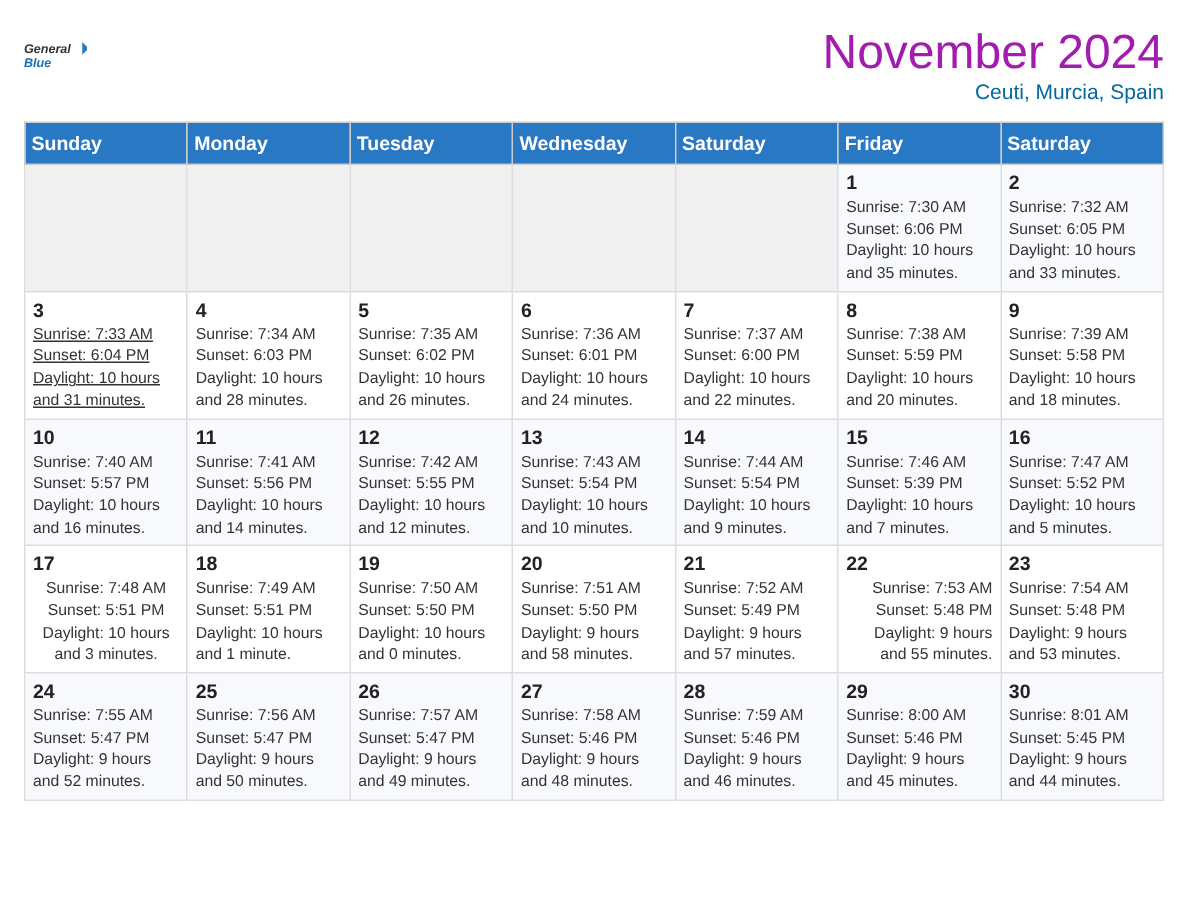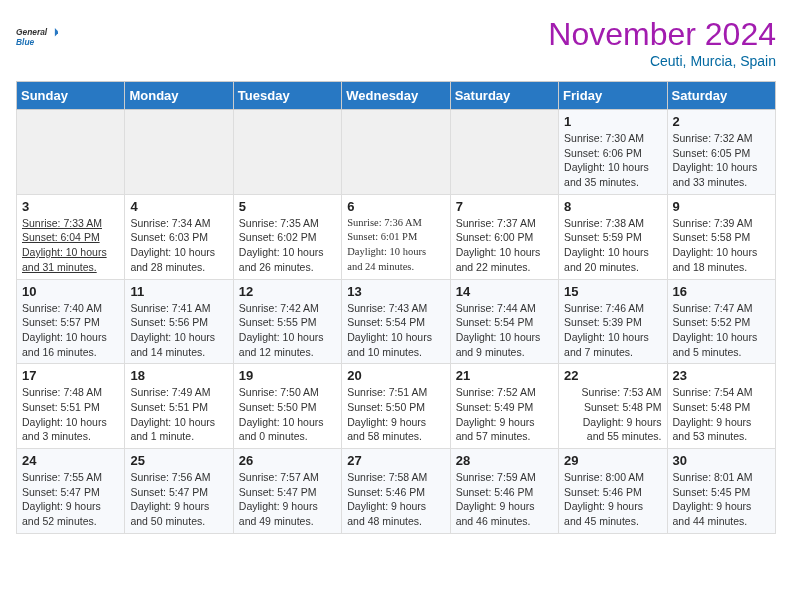--- a/index.html
+++ b/index.html
@@ -143,21 +143,21 @@
         </td>
         <td>
           <div class="day-num">5</div>
           <div class="day-info" style="white-space: pre-line;">Sunrise: 7:35 AM
 Sunset: 6:02 PM
 Daylight: 10 hours
 and 26 minutes.</div>
         </td>
         <td>
           <div class="day-num">6</div>
-          <div class="day-info" style="white-space: pre-line; font-family: Liberation Serif, serif;">Sunrise: 7:36 AM
+          <div class="day-info" style="white-space: pre-line;">Sunrise: 7:36 AM
 Sunset: 6:01 PM
 Daylight: 10 hours
 and 24 minutes.</div>
         </td>
         <td>
           <div class="day-num">7</div>
           <div class="day-info" style="white-space: pre-line;">Sunrise: 7:37 AM
 Sunset: 6:00 PM
 Daylight: 10 hours
 and 22 minutes.</div>
@@ -224,21 +224,21 @@
           <div class="day-num">16</div>
           <div class="day-info" style="white-space: pre-line;">Sunrise: 7:47 AM
 Sunset: 5:52 PM
 Daylight: 10 hours
 and 5 minutes.</div>
         </td>
       </tr>
       <tr>
         <td>
           <div class="day-num">17</div>
-          <div class="day-info" style="white-space: pre-line;">Sunrise: 7:48 AM
+          <div class="day-info" style="white-space: pre-line; text-align: center;">Sunrise: 7:48 AM
 Sunset: 5:51 PM
 Daylight: 10 hours
 and 3 minutes.</div>
         </td>
         <td>
           <div class="day-num">18</div>
           <div class="day-info" style="white-space: pre-line;">Sunrise: 7:49 AM
 Sunset: 5:51 PM
 Daylight: 10 hours
 and 1 minute.</div>

